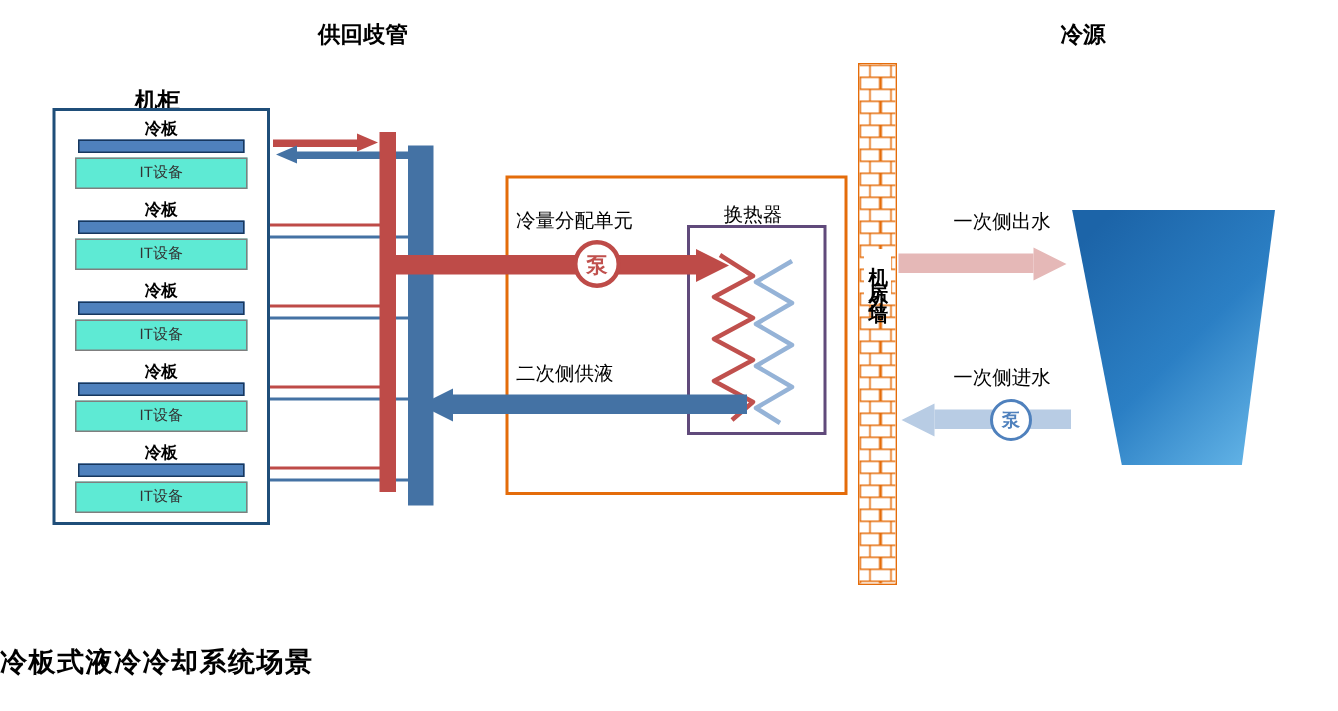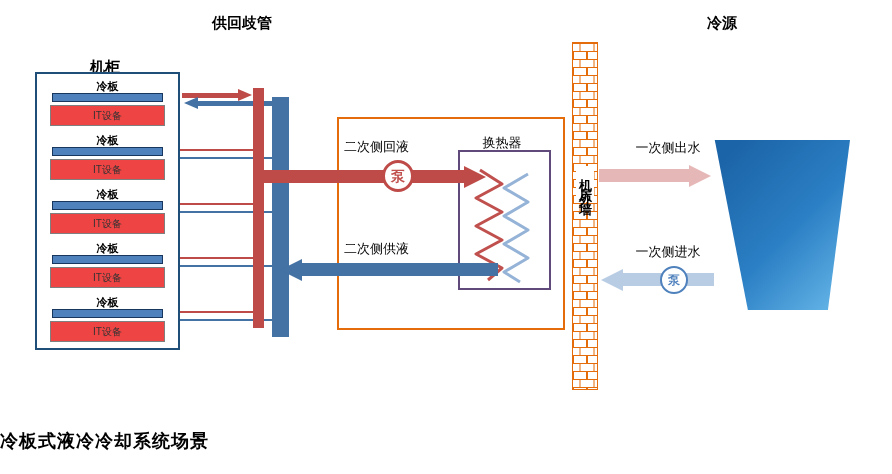--- a/index.html
+++ b/index.html
@@ -9,21 +9,21 @@
   .hdr  { position:absolute; transform:translateX(-50%); font-weight:bold; font-size:15px; white-space:nowrap; }
   .slbl { position:absolute; font-size:13px; white-space:nowrap; }
   .cxc  { transform:translateX(-50%); }
 
   
   .cabinet { position:absolute; left:35px; top:72px; width:145px; height:278px;
              border:2px solid #1F4E79; background:#fff; box-sizing:border-box;text-decoration:underline; }
   .unit { position:absolute; left:13px; width:115px; }
   .plate-label { text-align:center; font-size:11px; font-weight:bold; height:13px; line-height:13px; }
   .plate-bar { height:9px; background:#4F81BD; border:1px solid #17375E; box-sizing:border-box; margin:0 2px; }
-  .it-box { margin-top:3px; height:21px; background:#ef4444; border:1px solid #7F7F7F; box-sizing:border-box;
+  .it-box { margin-top:3px; height:21px; background:#5eead4; border:1px solid #7F7F7F; box-sizing:border-box;
             text-align:center; font-size:10px; line-height:19px; color:#333; }
 
   .pipe { position:absolute; }
   .pipe.redthin  { left:180px; width:75px; height:2px; background:#BE4B48; }
   .pipe.bluethin { left:180px; width:92px; height:2px; background:#4472A4; }
 
   .tri { position:absolute; width:0; height:0; }
 
   .manifold-red  { position:absolute; left:253px; top:88px; width:11px; height:240px; background:#BE4B48; }
   .manifold-blue { position:absolute; left:272px; top:97px; width:17px; height:240px; background:#4472A4; }
@@ -104,21 +104,21 @@
   <div class="pipe bluethin" style="top:211px;"></div>
   <div class="pipe redthin" style="top:257px;"></div>
   <div class="pipe bluethin" style="top:265px;"></div>
   <div class="pipe redthin" style="top:311px;"></div>
   <div class="pipe bluethin" style="top:319px;"></div>
 
   <div class="manifold-red"></div>
   <div class="manifold-blue"></div>
 
   <div class="cdu-box"></div>
-  <div class="slbl" style="left:344px; top:138px;">二次侧回液</div>
+  <div class="slbl" style="left:344px; top:138px;">冷量分配单元</div>
   <div class="slbl" style="left:344px; top:240px;">二次侧供液</div>
   <div class="slbl cxc" style="left:502px; top:134px;">换热器</div>
 
   <div class="hx-box">
     <svg width="89" height="136" viewBox="0 0 89 136">
       <polyline points="20,18 42,32 16,46 42,60 16,74 42,88 16,102 42,116 28,128" fill="none" stroke="#C0504D" stroke-width="3" stroke-linejoin="round"></polyline>
       <polyline points="68,22 44,36 68,50 44,64 68,78 44,92 68,106 44,120 60,130" fill="none" stroke="#95B3D7" stroke-width="3" stroke-linejoin="round"></polyline>
     </svg>
   </div>
 

